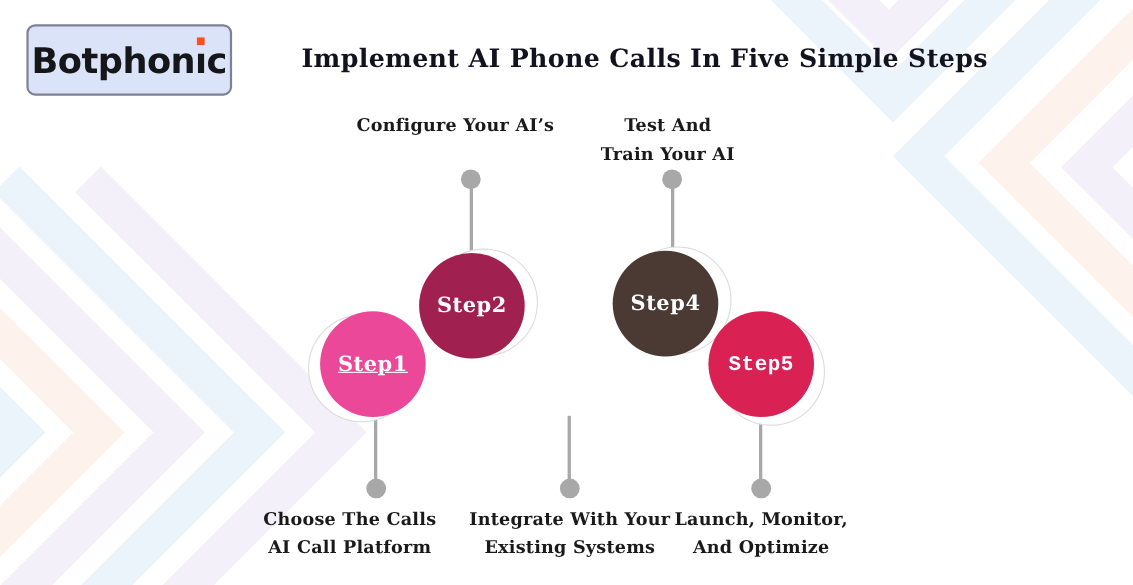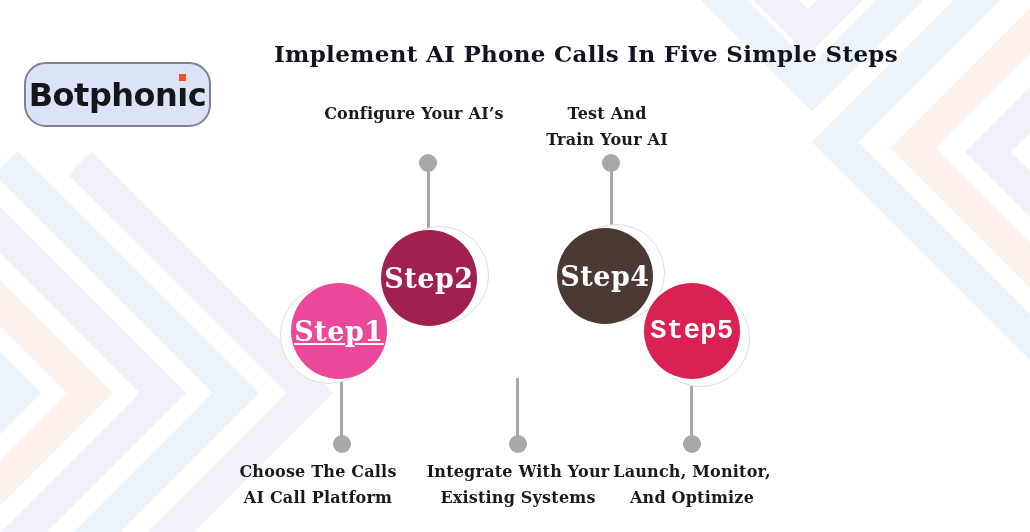--- a/index.html
+++ b/index.html
@@ -13,26 +13,25 @@
   
   .bg-decor{position:absolute;left:0;top:0;z-index:0;}
   .bg-decor polyline{fill:none;stroke-linejoin:miter;}
 
   
   .logo{
     position:absolute;left:24px;top:22px;z-index:5;
     width:183px;height:61px;
     background:#dbe3f8;
     border:2px solid #7c8294;
-    border-radius:22px;
+    border-radius:8px;
     display:flex;align-items:center;justify-content:center;
     font-family:"DejaVu Sans", sans-serif;
     font-weight:bold;font-size:32px;color:#15161a;
     letter-spacing:-0.5px;
-    margin-top:40px;
   }
   .logo-i{position:relative;display:inline-block;}
   .i-dot{
     position:absolute;left:50%;margin-left:-3.5px;top:-2px;
     width:7px;height:7px;background:#f5531d;
   }
 
   
   .title{
     position:absolute;left:142px;right:0;top:40px;z-index:5;
@@ -44,21 +43,21 @@
   
   .step{position:absolute;z-index:3;width:96px;height:96px;}
   .ring{
     position:absolute;width:96px;height:96px;border-radius:50%;
     background:#ffffff;border:1px solid #dcdcdc;z-index:1;
   }
   .step-circle{
     position:absolute;left:0;top:0;z-index:2;
     width:96px;height:96px;border-radius:50%;
     display:flex;align-items:center;justify-content:center;
-    color:#ffffff;font-weight:bold;font-size:27px;letter-spacing:0.5px;
+    color:#ffffff;font-weight:bold;font-size:19px;letter-spacing:0.5px;
   }
   .step-1{left:291px;top:283px;}
   .step-2{left:381px;top:230px;}
   .step-3{left:469px;top:283px;}
   .step-4{left:557px;top:228px;}
   .step-5{left:644px;top:283px;font-family:Liberation Mono, monospace;}
   .step-1 .ring{left:-11px;top:3px;}
   .step-2 .ring{left:10px;top:-4px;}
   .step-3 .ring{left:-11px;top:3px;}
   .step-4 .ring{left:10px;top:-4px;}

